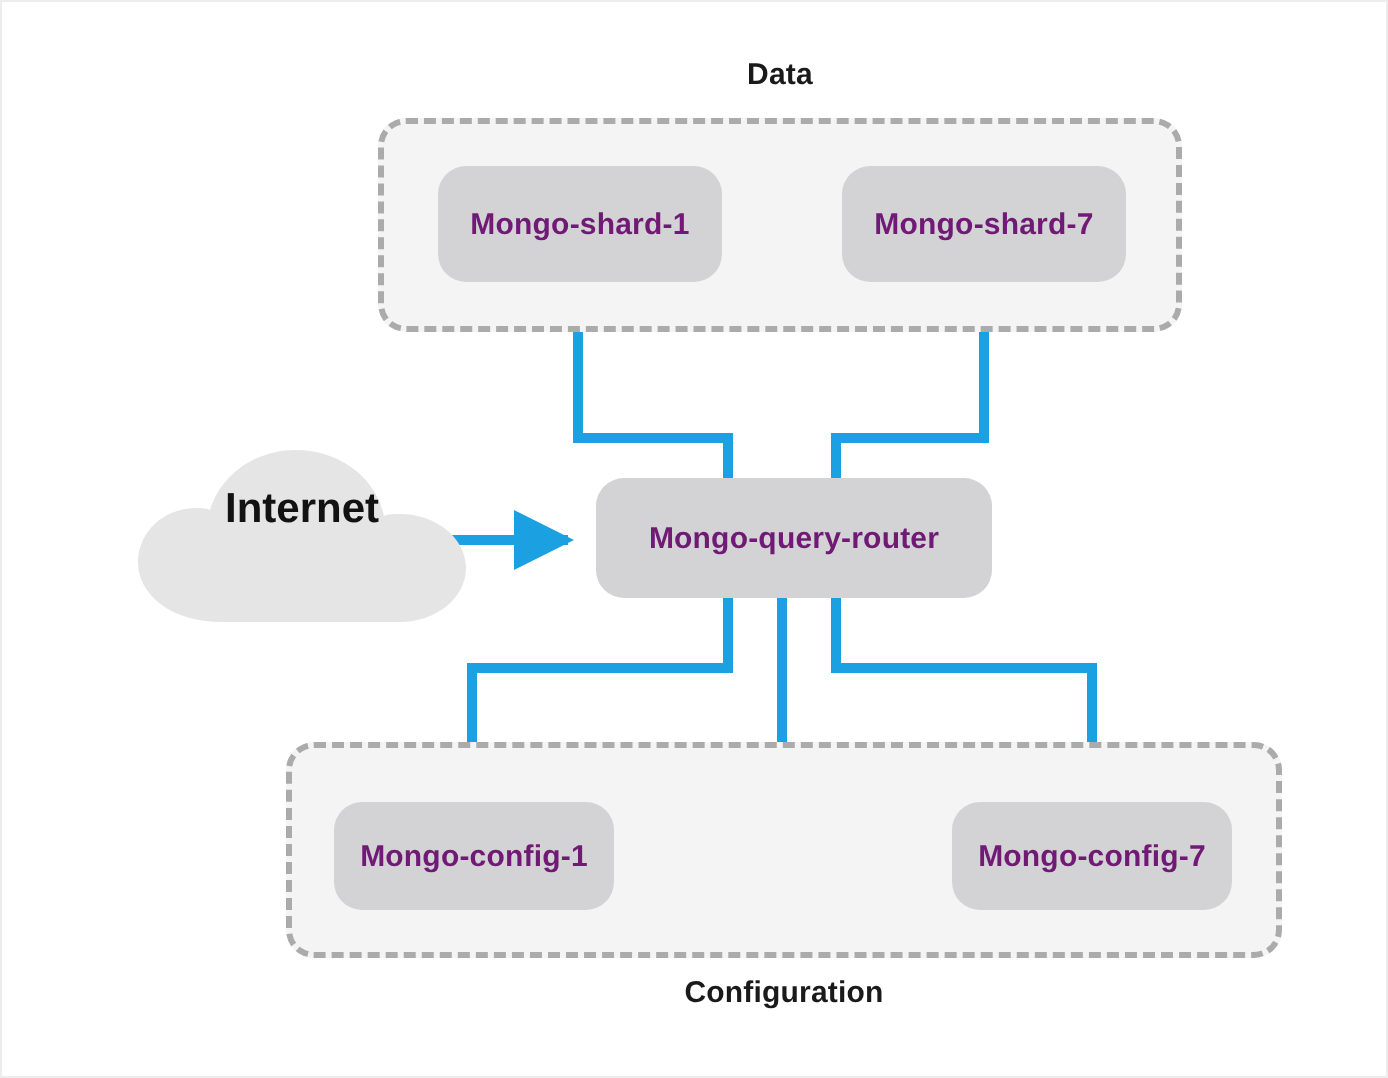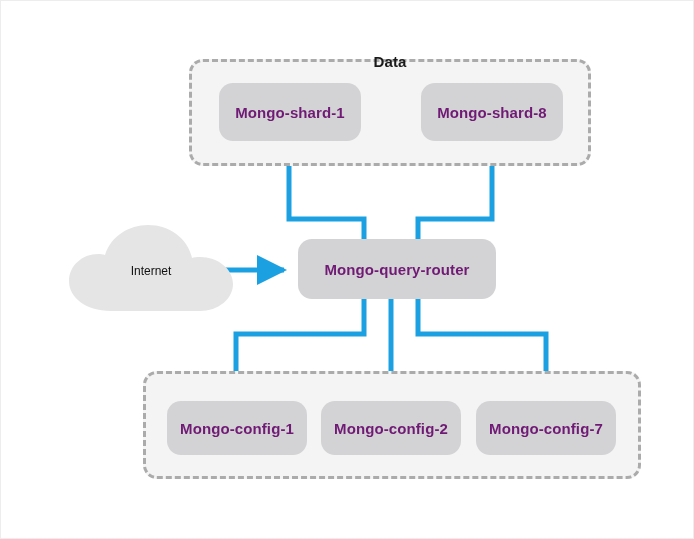--- a/index.html
+++ b/index.html
@@ -56,21 +56,20 @@
 
   
   .group-caption {
     position: absolute;
     z-index: 4;
     font-size: 15px;
     font-weight: bold;
     color: #1a1a1a;
     text-align: center;
     letter-spacing: .1px;
-    margin-top: 24px;
   }
   #caption-data {
     left: 188px;
     top: 28px;
     width: 402px;
   }
   #caption-config {
     left: 142px;
     top: 487px;
     width: 498px;
@@ -106,26 +105,26 @@
     left: 62px;
     top: 222px;
     width: 176px;
     height: 92px;
     z-index: 3;
   }
   #cloud svg { display: block; }
   #cloud-label {
     position: absolute;
     left: 62px;
-    top: 263px;
+    top: 242px;
     width: 176px;
     text-align: center;
     z-index: 4;
-    font-size: 12px;
-    font-weight: normal;
+    font-size: 21px;
+    font-weight: bold;
     color: #121212;
   }
 </style>
 </head>
 <body>
 
 <div id="canvas">
 
   <svg id="wires" viewBox="0 0 694 539" width="694" height="539">
     <defs>
@@ -147,21 +146,21 @@
       <path d="M 417,298 L 417,333 L 545,333 L 545,400"></path>
     </g>
 
     <path d="M 212,269 L 283,269" fill="none" stroke="#1ba1e2" stroke-width="5" marker-end="url(#arrowhead)"></path>
   </svg>
 
   <div class="group-box" id="group-data"></div>
   <div class="group-caption" id="caption-data">Data</div>
 
   <div class="node" id="node-shard-1">Mongo-shard-1</div>
-  <div class="node" id="node-shard-2">Mongo-shard-8</div>
+  <div class="node" id="node-shard-2">Mongo-shard-7</div>
 
   <div id="cloud">
     <svg width="176" height="92" viewBox="0 0 176 92">
       <path fill="#e5e5e6" d="
         M 48 88
         C 22 88, 6 74, 6 58
         C 6 43, 19 31, 35 31
         C 37 31, 40 31, 42 32
         C 48 13, 66 2, 85 2
         C 107 2, 125 16, 129 35
@@ -169,18 +168,18 @@
         C 155 34, 170 46, 170 61
         C 170 76, 155 88, 137 88
         Z"></path>
     </svg>
   </div>
   <div id="cloud-label">Internet</div>
 
   <div class="node" id="node-router">Mongo-query-router</div>
 
   <div class="group-box" id="group-config"></div>
+  <div class="group-caption" id="caption-config">Configuration</div>
 
   <div class="node" id="node-config-1">Mongo-config-1</div>
-  <div class="node" id="node-config-2">Mongo-config-2</div>
   <div class="node" id="node-config-3">Mongo-config-7</div>
 
 </div>
 
 </body></html>

